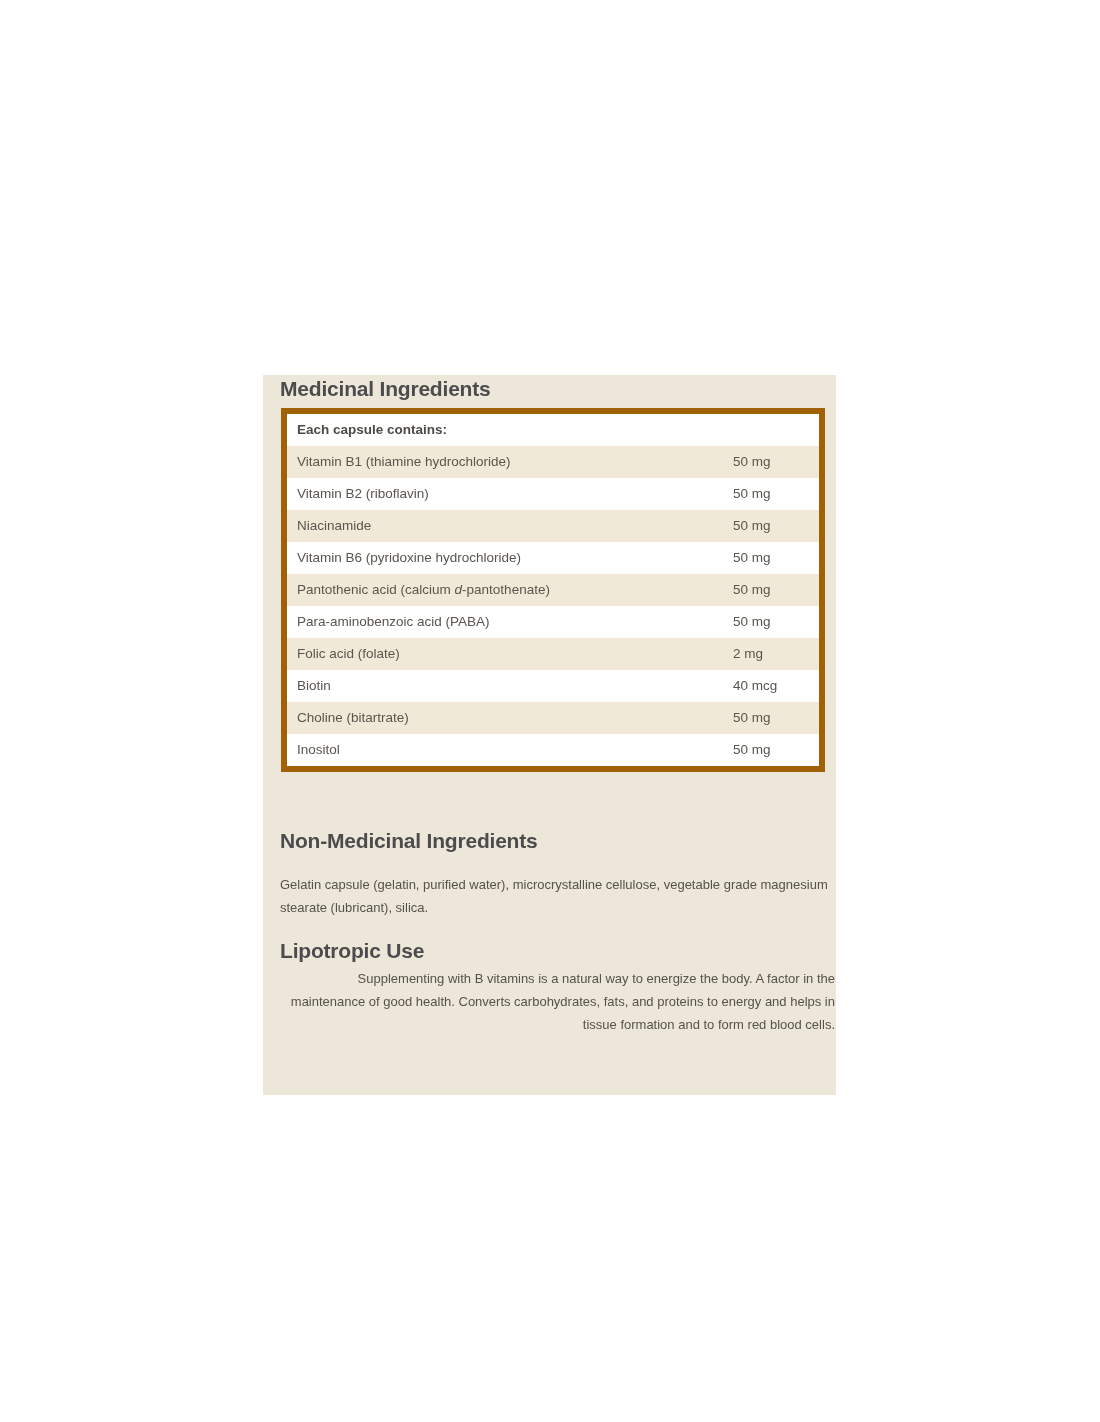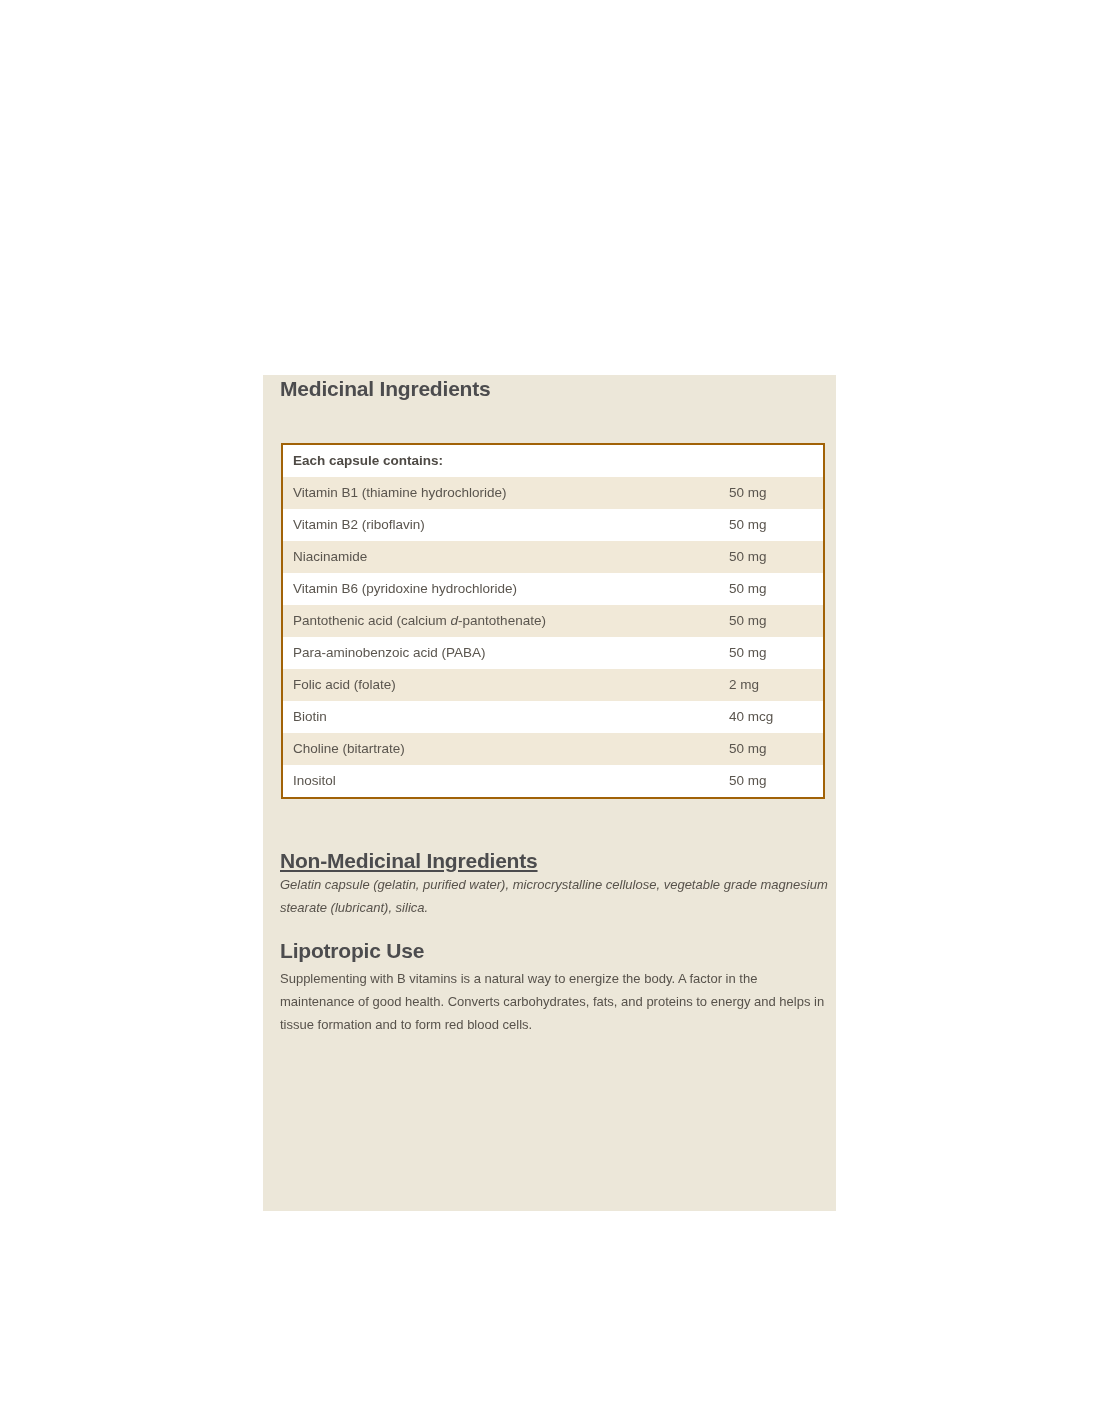--- a/index.html
+++ b/index.html
@@ -13,46 +13,45 @@
     height: 1422px;
     background: #ffffff;
     font-family: "Liberation Sans", sans-serif;
     overflow: hidden;
   }
   .panel {
     position: absolute;
     left: 263px;
     top: 375px;
     width: 573px;
-    height: 836px;
+    height: 720px;
     background: #ece7d9;
   }
   .section-heading {
     position: absolute;
     left: 17px;
     margin: 0;
     font-size: 21px;
     font-weight: 700;
     color: #4c4c4e;
     letter-spacing: -0.2px;
     white-space: nowrap;
   }
   #medicinal-heading  { top: 2px; }
-  #nonmedicinal-heading { top: 474px; text-decoration: underline; }
+  #nonmedicinal-heading { top: 454px; }
   #suggested-heading  { top: 564px; }
 
   .ingredients-table {
     position: absolute;
     left: 18px;
     top: 33px;
     width: 544px;
     box-sizing: border-box;
     background: #ffffff;
-    border: 2px solid #a16207;
-    margin-top: 35px;
+    border: 6px solid #a16207;
   }
   .table-row {
     position: relative;
     height: 32px;
     line-height: 32px;
     font-size: 13.5px;
     color: #5a554e;
     padding-left: 10px;
     background: #ffffff;
     white-space: nowrap;
@@ -73,22 +72,22 @@
   }
   .body-text {
     position: absolute;
     left: 17px;
     margin: 0;
     width: 555px;
     font-size: 13px;
     line-height: 23px;
     color: #57524b;
   }
-  #nonmedicinal-body { top: 498px; font-style: italic; }
-  #suggested-body    { top: 592px; }
+  #nonmedicinal-body { top: 498px; }
+  #suggested-body    { top: 592px; text-align: right; }
 </style>
 </head>
 <body>
 
 <div class="page">
   <div class="panel">
 
     <h2 class="section-heading" id="medicinal-heading">Medicinal Ingredients</h2>
 
     <div class="ingredients-table" id="ingredients-table">

